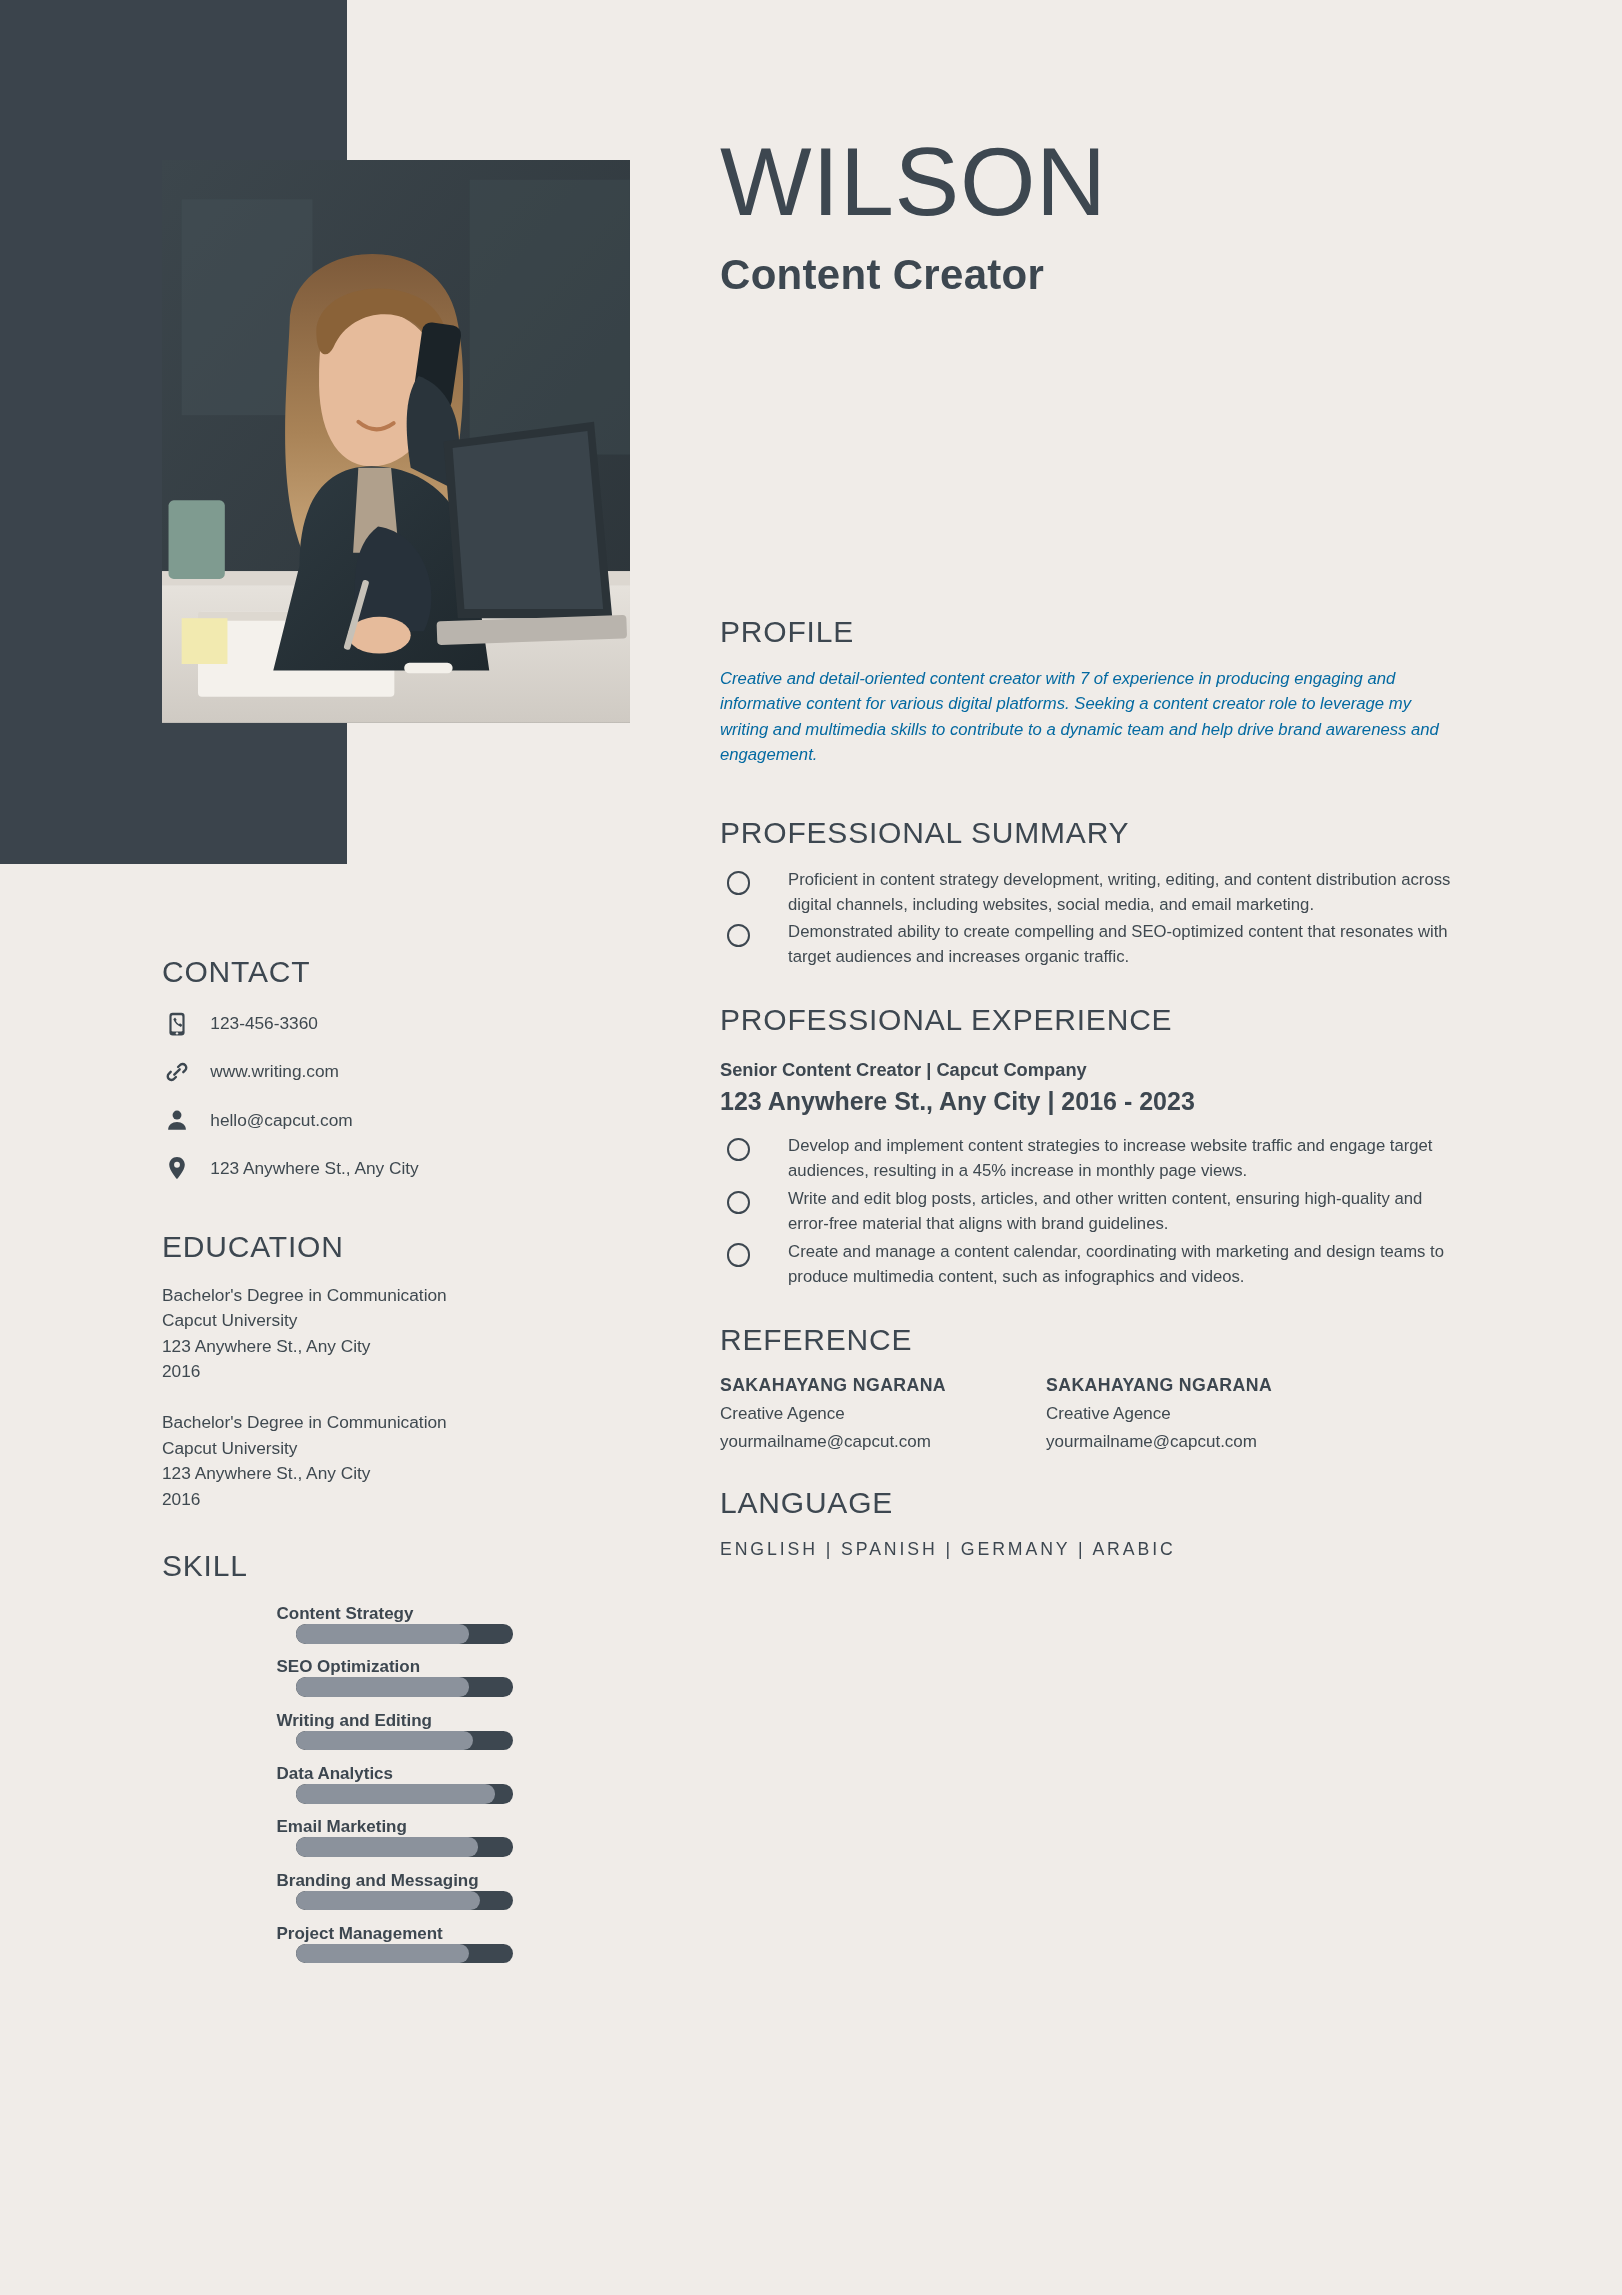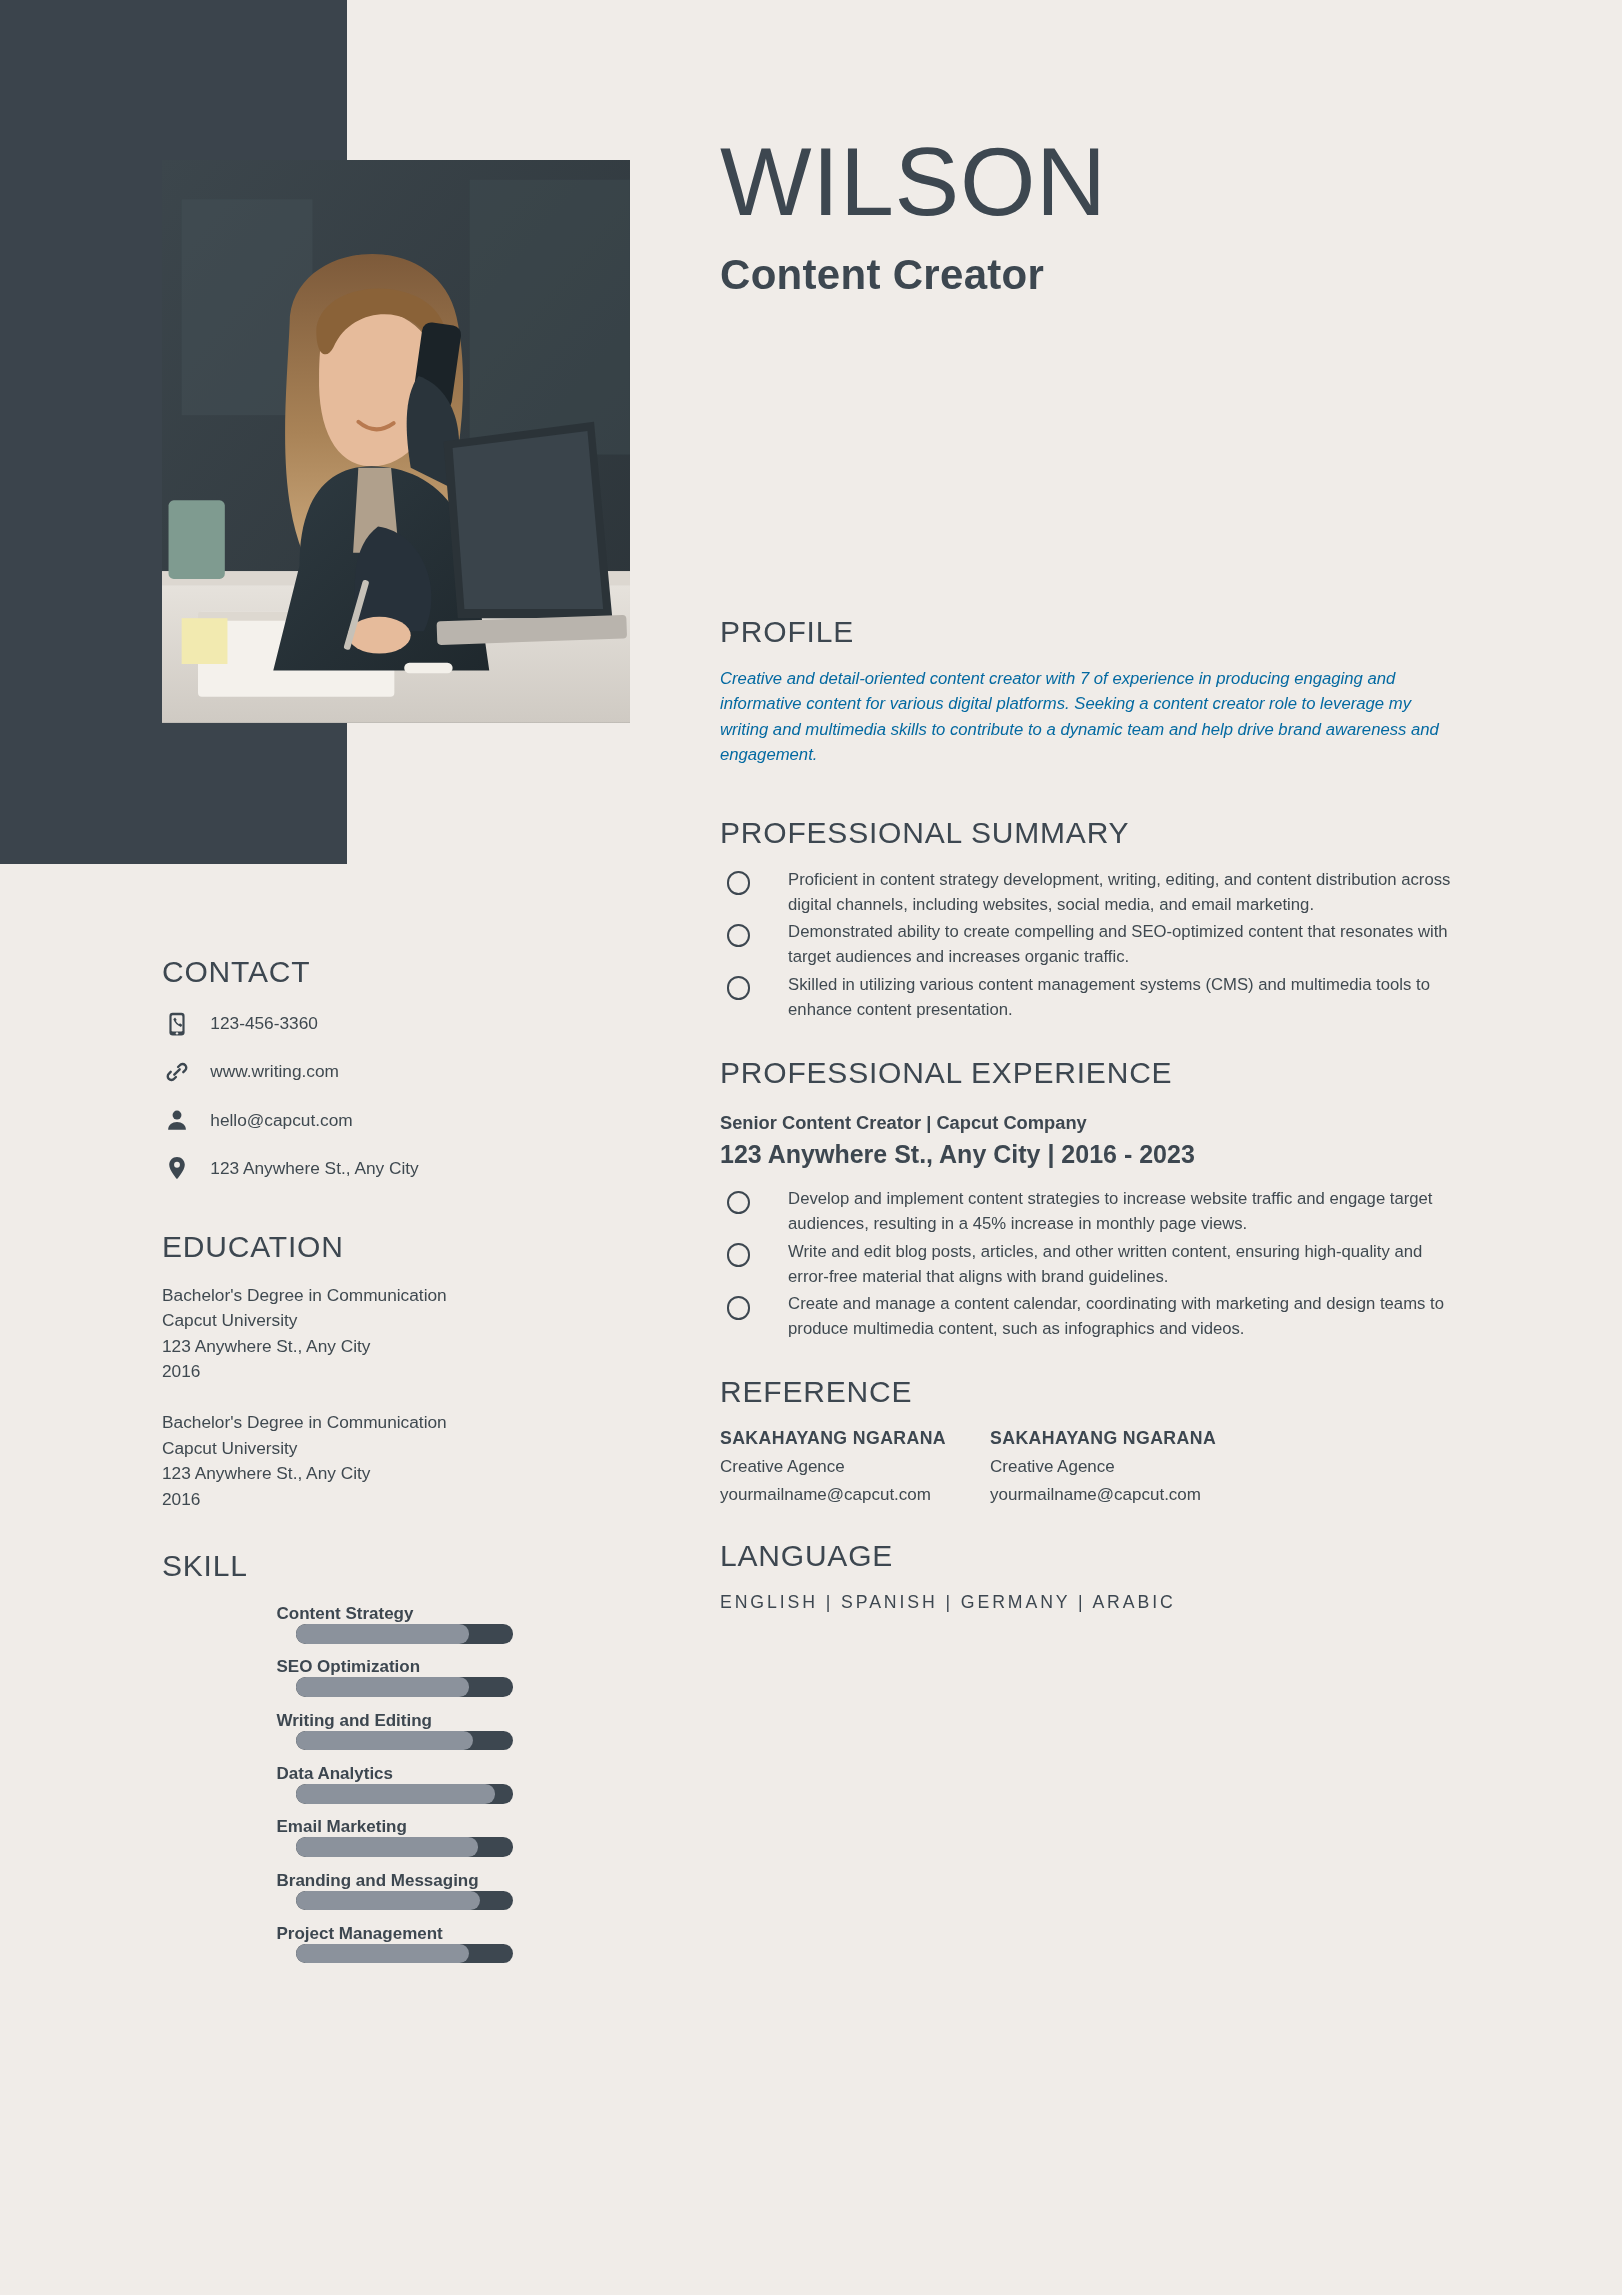--- a/index.html
+++ b/index.html
@@ -125,21 +125,21 @@
     margin-top: 6px;
     font-size: 25px;
     font-weight: 700;
     color: #3d4750;
   }
 
   
   .ref-grid {
     margin-top: 18.3px;
     display: flex;
-    gap: 44px;
+    gap: 100px;
   }
   .ref-name {
     font-size: 17.7px;
     font-weight: 700;
     letter-spacing: 0.4px;
     color: #3d4750;
   }
   .ref-role {
     margin-top: 7.9px;
     font-size: 17px;
@@ -315,24 +315,20 @@
     <div class="section-title">PROFESSIONAL SUMMARY</div>
     <ul class="bullet-list">
       <li class="bullet-item">
         <span class="bullet-mark"></span>
         <span class="bullet-text">Proficient in content strategy development, writing, editing, and content distribution across digital channels, including websites, social media, and email marketing.</span>
       </li>
       <li class="bullet-item">
         <span class="bullet-mark"></span>
         <span class="bullet-text">Demonstrated ability to create compelling and SEO-optimized content that resonates with target audiences and increases organic traffic.</span>
       </li>
-      <li class="bullet-item">
-        <span class="bullet-mark"></span>
-        <span class="bullet-text">Skilled in utilizing various content management systems (CMS) and multimedia tools to enhance content presentation.</span>
-      </li>
     </ul>
   </div>
 
   <div class="block-gap-md">
     <div class="section-title">PROFESSIONAL EXPERIENCE</div>
     <div class="exp-role">Senior Content Creator | Capcut Company</div>
     <div class="exp-meta">123 Anywhere St., Any City | 2016 - 2023</div>
     <ul class="bullet-list">
       <li class="bullet-item">
         <span class="bullet-mark"></span>

